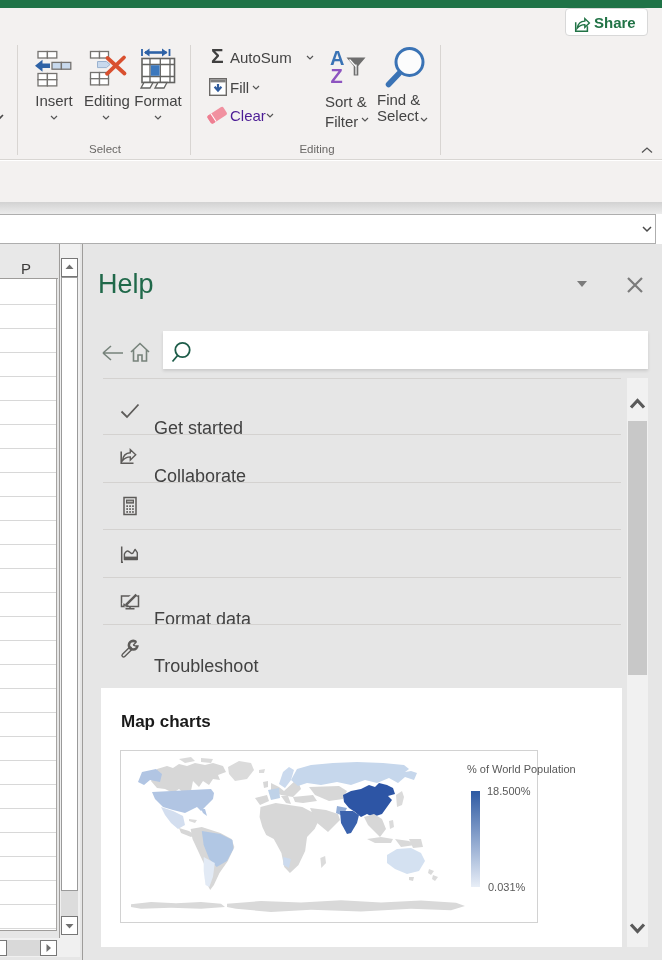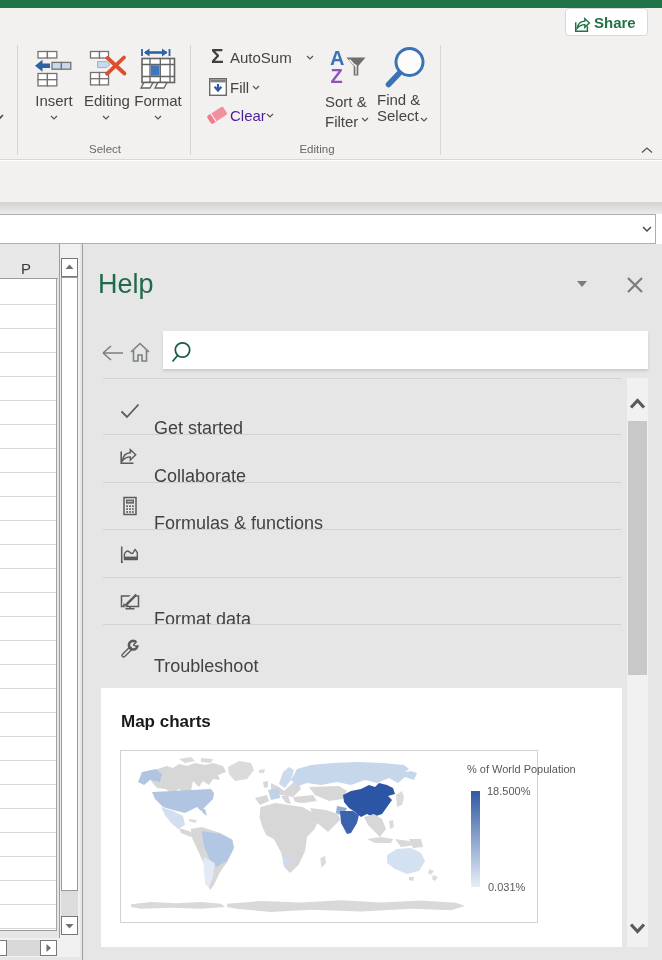--- a/index.html
+++ b/index.html
@@ -243,21 +243,20 @@
         <rect x="10.2" y="10.3" width="1.7" height="1.7"></rect>
         <rect x="13.1" y="10.3" width="1.7" height="1.7"></rect>
       <rect x="7.3" y="13.2" width="1.7" height="1.7"></rect>
         <rect x="10.2" y="13.2" width="1.7" height="1.7"></rect>
         <rect x="13.1" y="13.2" width="1.7" height="1.7"></rect>
       <rect x="7.3" y="16.1" width="1.7" height="1.7"></rect>
         <rect x="10.2" y="16.1" width="1.7" height="1.7"></rect>
         <rect x="13.1" y="16.1" width="1.7" height="1.7"></rect>
     </g>
   </svg>
-  <span class="txt">Formulas &amp; functions</span>
 </div>
 <div class="divider" style="top:529px;"></div>
 <div class="item-row" style="top:530px;">
   <svg width="22" height="22" viewBox="0 0 22 22">
     <path d="M2.7 3.5 V19.2 H4" fill="none" stroke="#5d5b59" stroke-width="1.5"></path>
     <path d="M5.4 16.5 V11 C6.4 8.4 8.4 7.2 10 8.6 C11.6 10 12.8 11.4 14 10 L16.1 6.4 L18.3 9.6 V16.5 Z" fill="none" stroke="#5d5b59" stroke-width="1.4" stroke-linejoin="round"></path>
     <rect x="5.4" y="13.6" width="12.9" height="2.9" fill="#5d5b59"></rect>
   </svg>
 </div>
 <div class="divider" style="top:577px;"></div>

